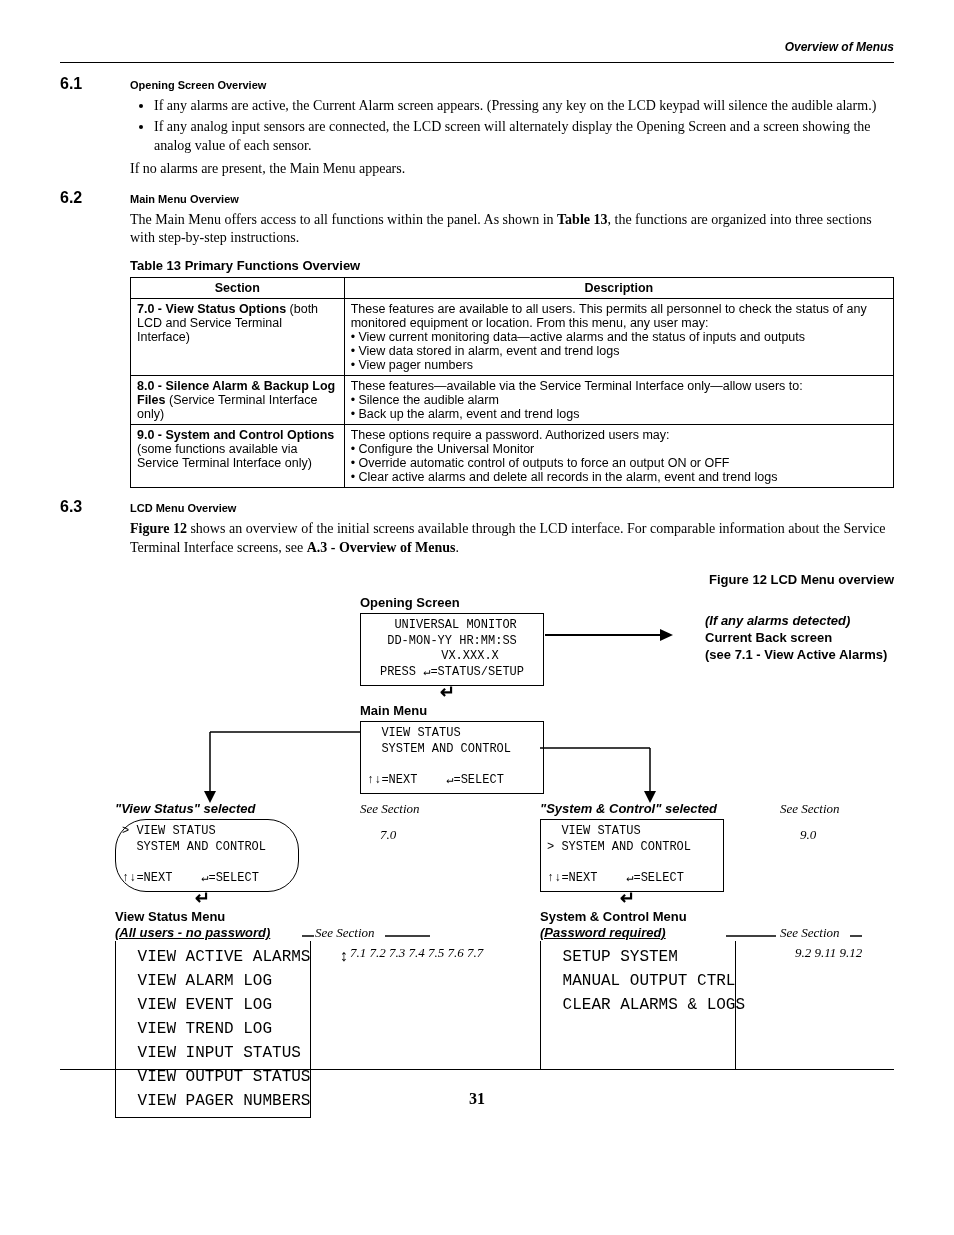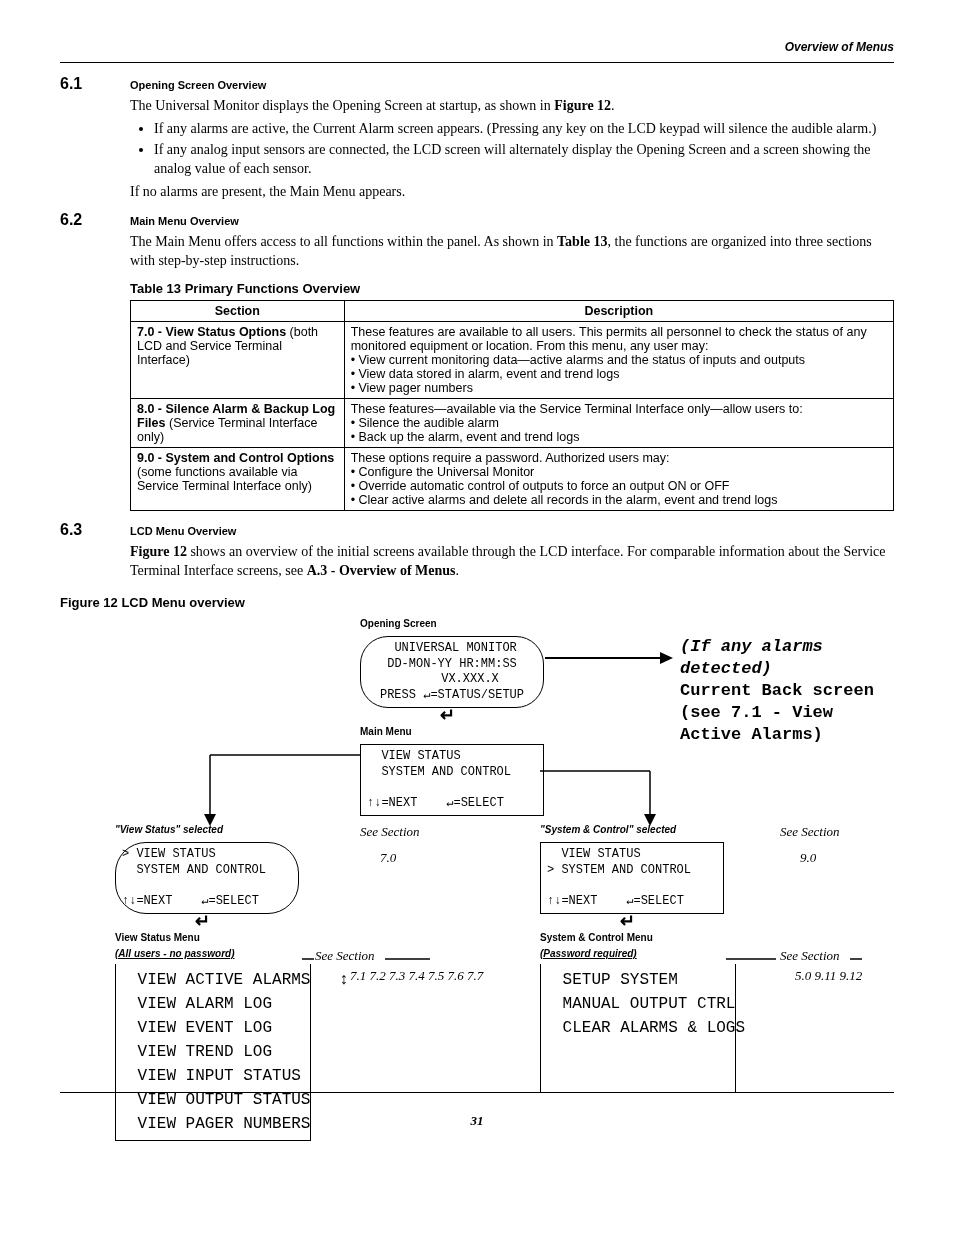--- a/index.html
+++ b/index.html
@@ -76,21 +76,22 @@
     text-align: left;
   }
   table.primary th {
     text-align: center;
     font-weight: bold;
   }
   .fig-caption {
     font-family: Arial, Helvetica, sans-serif;
     font-weight: bold;
     font-size: 13px;
-    margin: 14px 0 8px 0;
+    margin: 14px 0 8px 7px;
+    text-align: right;
   }
   .diagram {
     position: relative;
     font-family: Arial, Helvetica, sans-serif;
     font-size: 12px;
     margin-left: 0;
     height: 470px;
   }
   .lcd {
     position: absolute;
@@ -99,21 +100,21 @@
     font-size: 12px;
     padding: 4px 6px;
     background: #fff;
     line-height: 1.3;
     white-space: pre;
   }
   .diag-label {
     position: absolute;
     font-family: Arial, Helvetica, sans-serif;
     font-weight: bold;
-    font-size: 10px;
+    font-size: 13px;
     text-align: center;
   }
   .diag-label.it { font-style: italic; font-weight: bold; }
   .see-section {
     position: absolute;
     font-style: italic;
     font-family: "Century Schoolbook", Georgia, serif;
     font-size: 13px;
   }
   .menu-list {
@@ -134,46 +135,45 @@
     text-align: center;
     line-height: 1.5;
   }
   .enter-sym {
     position: absolute;
     font-size: 18px;
     font-weight: bold;
   }
   .arrow-note {
     position: absolute;
-    font-family: Liberation Mono, monospace;
-    font-size: 17px;
+    font-family: Liberation Sans, sans-serif;
+    font-size: 13px;
     line-height: 1.3;
+    margin-left: 25px;
   }
   .page-num {
     text-align: center;
     font-weight: bold;
-    font-style: italic;
-    font-size: 13px;
+    font-size: 16px;
     margin-top: 20px;
     font-family: "Century Schoolbook", Georgia, serif;
   }
   svg.conn { position: absolute; overflow: visible; }
 </style>
 </head>
 <body>
 
 <div class="header-right">Overview of Menus</div>
 <hr class="top-rule">
 
 <div class="sec-row">
   <div class="sec-num">6.1</div>
   <div class="sec-title">Opening Screen Overview</div>
 </div>
 <div class="body-text">
-  <p><span>The Universal Monitor displays the Opening Screen at startup, as shown in </span><b>Figure 12</b><span>.</span></p>
   <ul class="bullets">
     <li>If any alarms are active, the Current Alarm screen appears. (Pressing any key on the LCD keypad will silence the audible alarm.)</li>
     <li>If any analog input sensors are connected, the LCD screen will alternately display the Opening Screen and a screen showing the analog value of each sensor.</li>
   </ul>
   <p>If no alarms are present, the Main Menu appears.</p>
 </div>
 
 <div class="sec-row">
   <div class="sec-num">6.2</div>
   <div class="sec-title">Main Menu Overview</div>
@@ -208,21 +208,21 @@
   <div class="sec-title">LCD Menu Overview</div>
 </div>
 <div class="body-text">
   <p><b>Figure 12</b><span> shows an overview of the initial screens available through the LCD interface. For comparable information about the Service Terminal Interface screens, see </span><b>A.3 - Overview of Menus</b><span>.</span></p>
 </div>
 <div class="fig-caption">Figure 12  LCD Menu overview</div>
 
 <div class="diagram">
 
   <div class="diag-label" style="left:300px; top:0;">Opening Screen</div>
-  <div class="lcd" style="left:300px; top:18px; width:170px; text-align:center;border-radius:28px;"> UNIVERSAL MONITOR
+  <div class="lcd" style="left:300px; top:18px; width:170px; text-align:center;"> UNIVERSAL MONITOR
 DD-MON-YY HR:MM:SS
      VX.XXX.X
 PRESS ↵=STATUS/SETUP</div>
 
   <svg class="conn" style="left:485px; top:30px;" width="130" height="20">
     <line x1="0" y1="10" x2="115" y2="10" stroke="#000" stroke-width="2"></line>
     <polygon points="115,4 128,10 115,16" fill="#000"></polygon>
   </svg>
   <div class="arrow-note" style="left:620px; top:18px;">
     <b><i>(If any alarms detected)</i></b><br>
@@ -299,20 +299,20 @@
 7.2
 7.3
 7.4
 7.5
 7.6
 7.7</div>
 
   <div class="menu-list" style="left:480px; top:346px; width:170px; height:120px;"> SETUP SYSTEM
  MANUAL OUTPUT CTRL
  CLEAR ALARMS &amp; LOGS</div>
-  <div class="section-nums" style="left:735px; top:348px;">5.0
+  <div class="section-nums" style="left:735px; top:348px;">9.2
 9.11
 9.12</div>
 
 </div>
 
 <hr class="top-rule" style="margin-top:4px;">
 <div class="page-num">31</div>
 
 </body></html>

